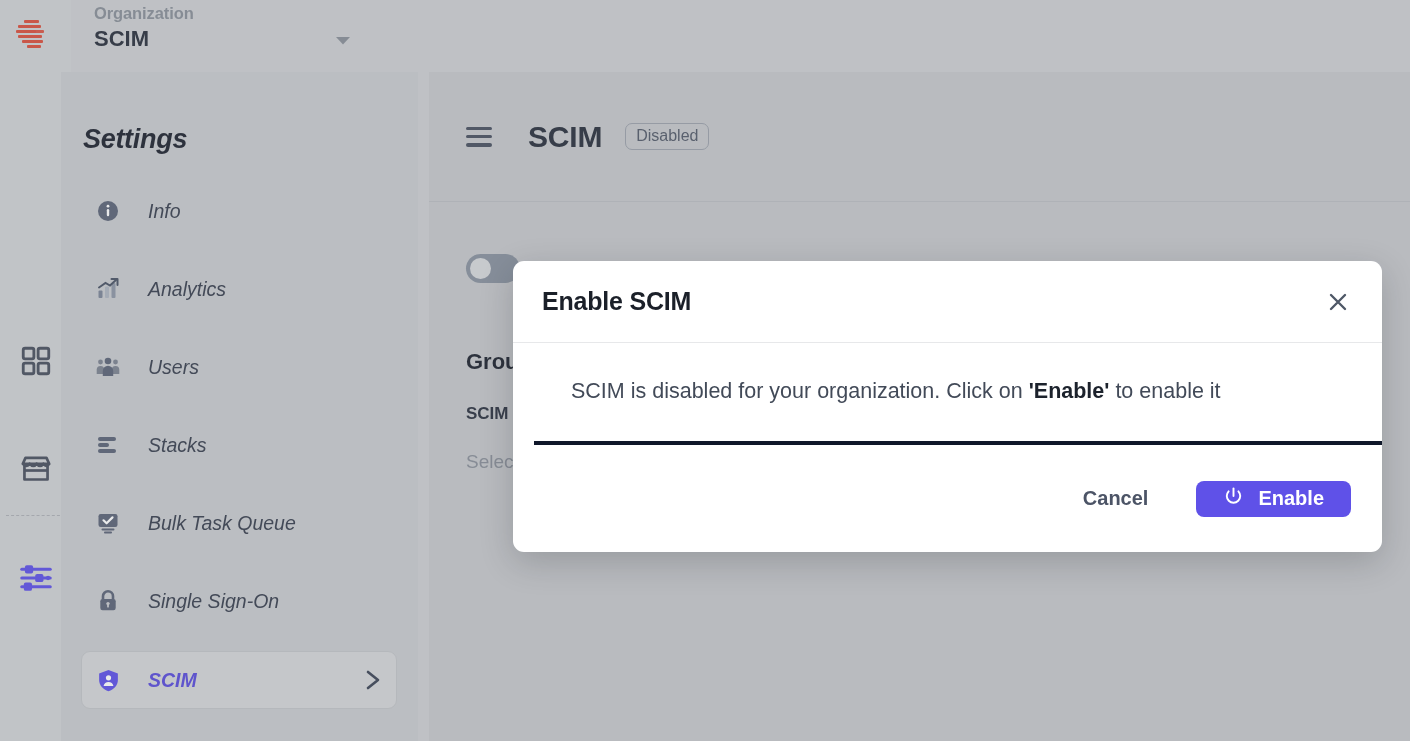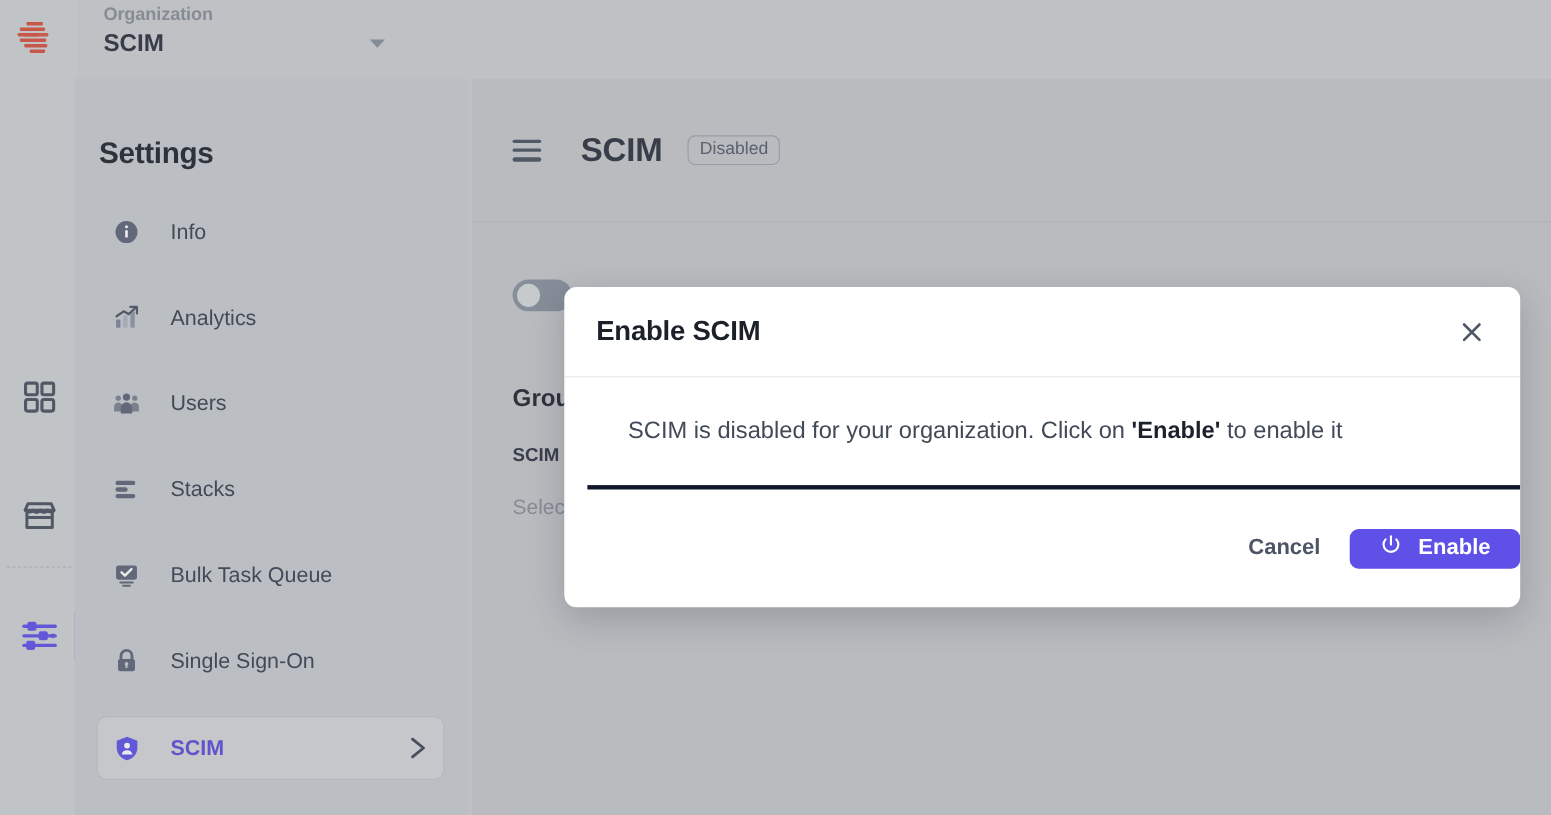--- a/index.html
+++ b/index.html
@@ -82,26 +82,27 @@
     left: 71px;
     top: 72px;
     width: 1px;
     height: 669px;
     background: #c3c5c9;
   }
 
   
   .sidebar {
     position: absolute;
-    left: 68px;
+    left: 61px;
     top: 72px;
     width: 357px;
     height: 669px;
     background: #c9cbce;
     padding: 52px 0 7px 0;
+    font-style: italic;
   }
 
   .sidebar-title {
     font-size: 27px;
     font-weight: bold;
     color: #1f2430;
     padding-left: 22px;
     letter-spacing: -0.3px;
   }
 
@@ -301,21 +302,22 @@
     color: #424a58;
     line-height: 1.4;
   }
   .modal-message b { color: #1c222c; font-weight: bold; }
 
   .modal-footer {
     height: 107px;
     display: flex;
     align-items: center;
     justify-content: flex-end;
-    gap: 23px;
+    padding-right: 31px;
+    gap: 44px;
   }
 
   .btn-cancel {
     background: none;
     border: none;
     font-family: inherit;
     font-size: 20px;
     font-weight: bold;
     color: #4c5466;
     cursor: pointer;

